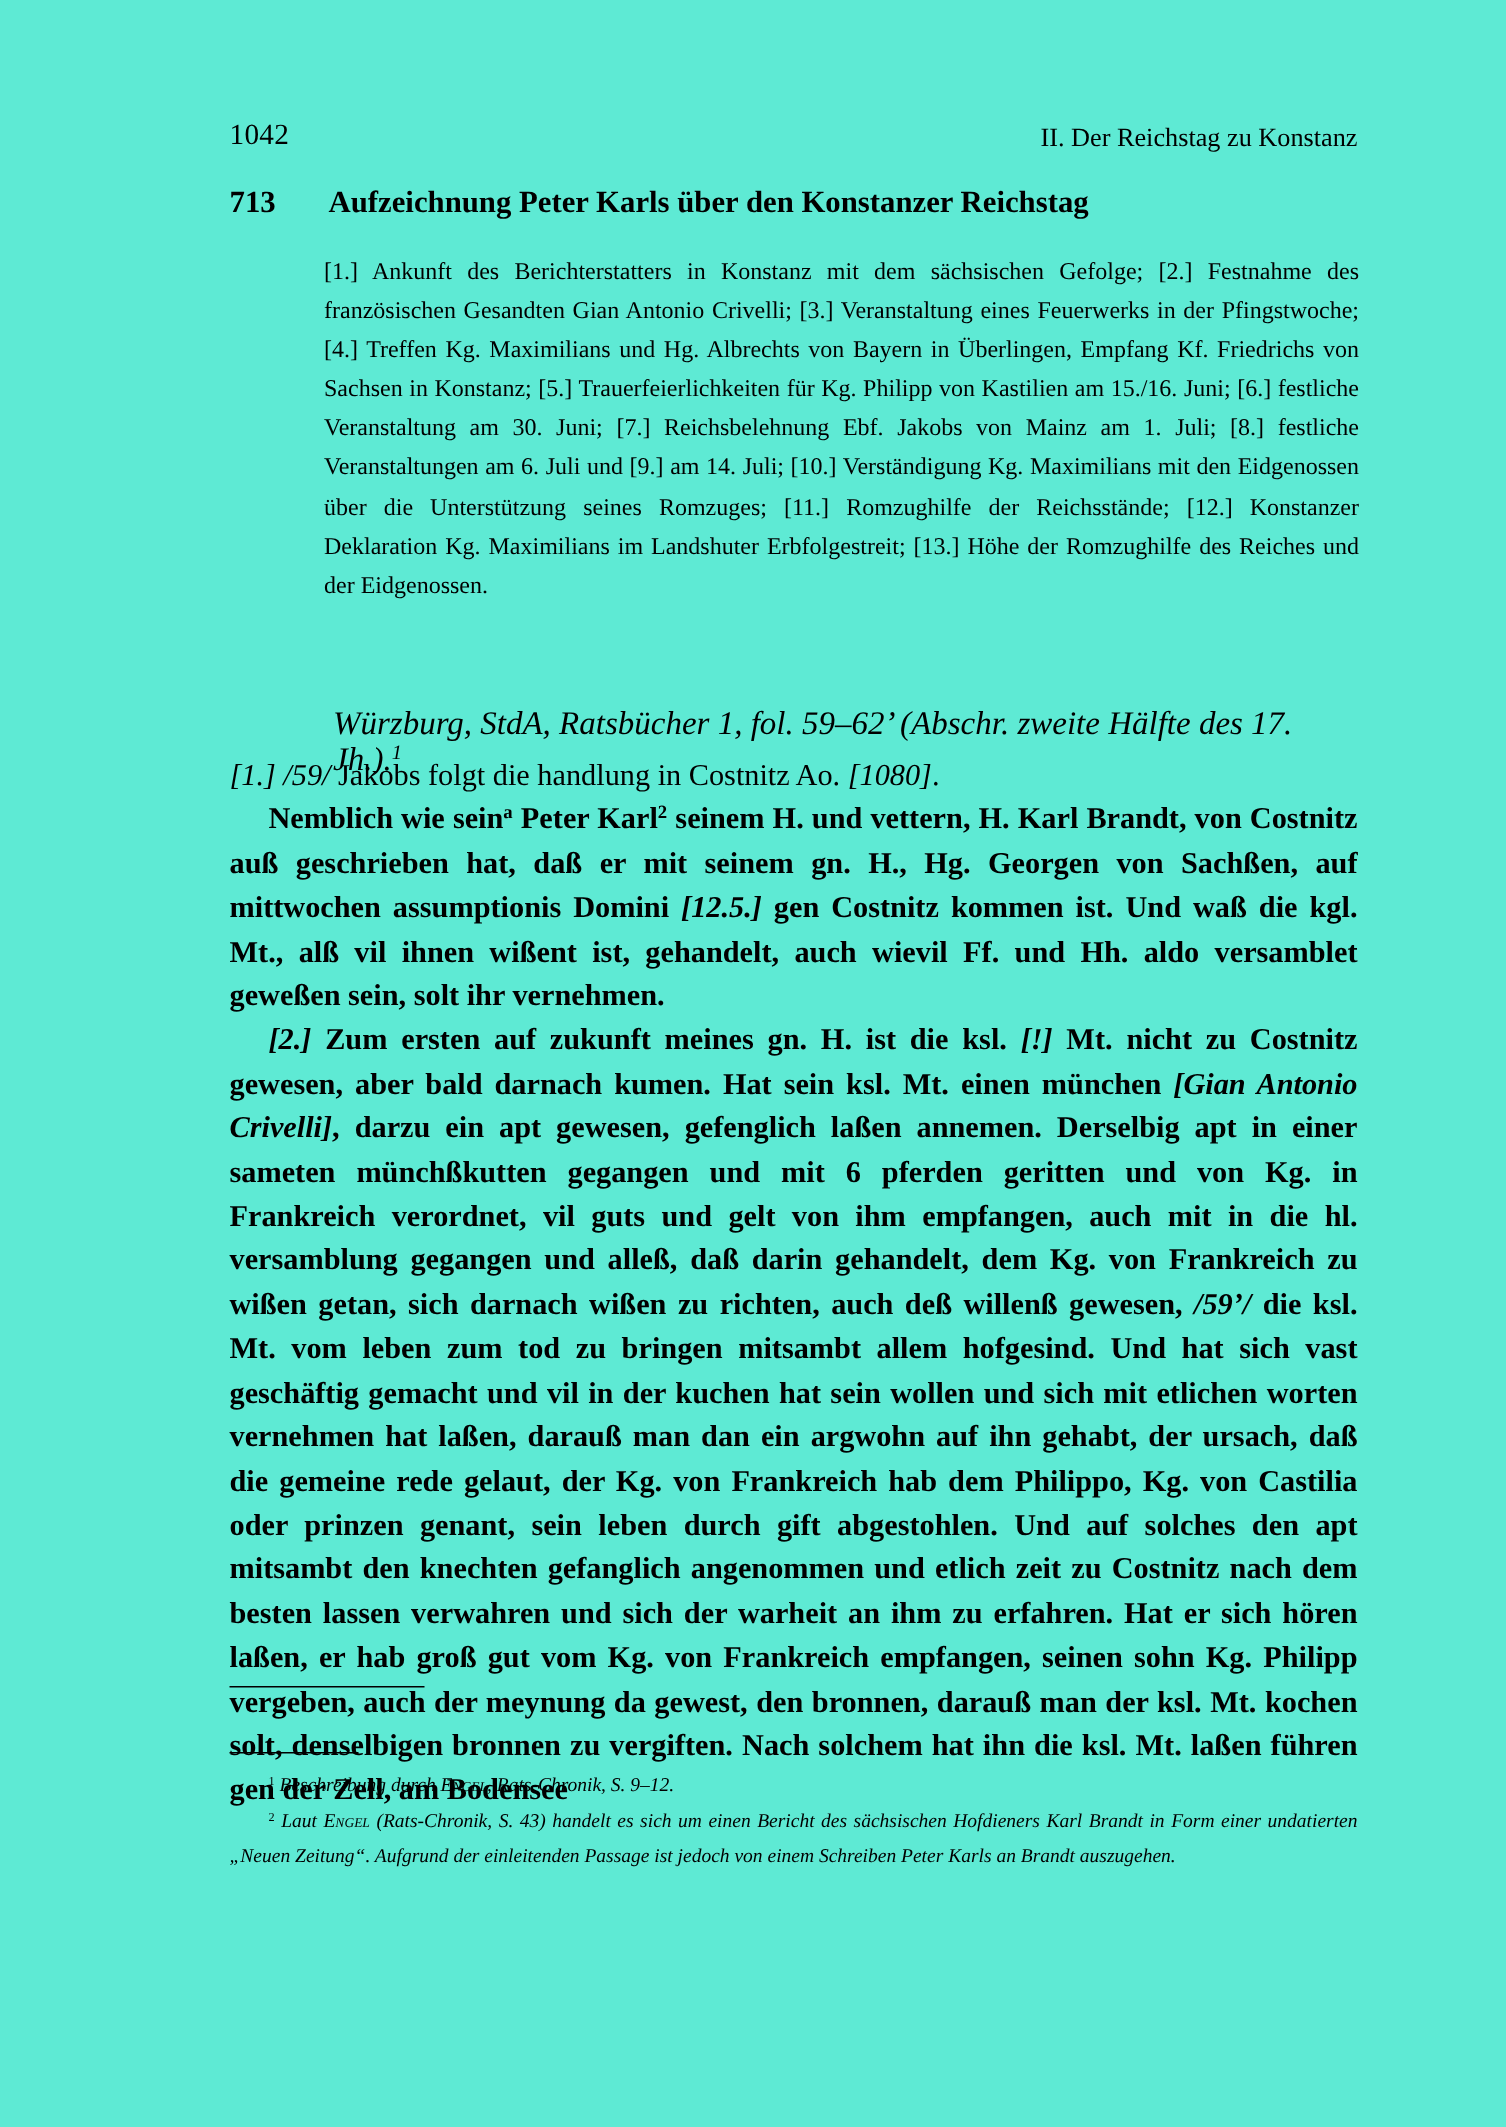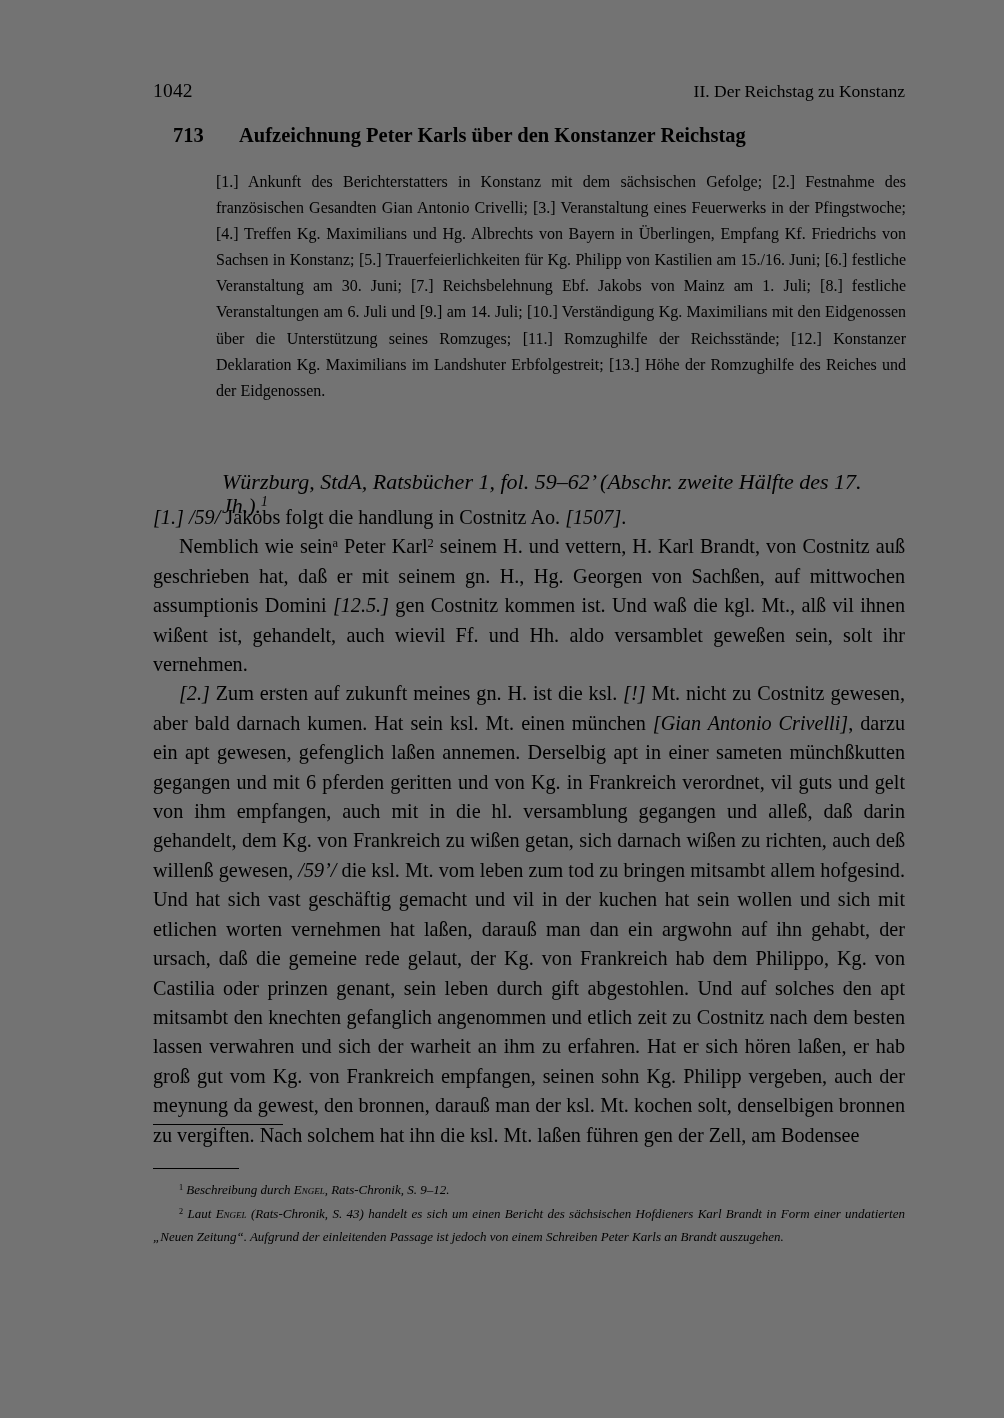--- a/index.html
+++ b/index.html
@@ -8,21 +8,21 @@
     background: #ffffff;
   }
   body {
     font-family: "Liberation Serif", "DejaVu Serif", serif;
     color: #000000;
   }
   .page {
     position: relative;
     width: 1004px;
     height: 1418px;
-    background: #737373;
+    background: #5eead4;
     overflow: hidden;
   }
 
   
   .runninghead {
     position: absolute;
     left: 153px;
     top: 78px;
     width: 752px;
     height: 26px;
@@ -46,21 +46,20 @@
 
   
   .doc-heading {
     position: absolute;
     left: 153px;
     top: 122px;
     width: 752px;
     font-weight: bold;
     font-size: 20.5px;
     line-height: 26px;
-    margin-left: 20px;
   }
   .doc-heading .docnum {
     display: inline-block;
     width: 66px;
   }
   .doc-heading .doctitle {
     display: inline;
   }
 
   
@@ -105,20 +104,21 @@
     text-align: justify;
     text-align-last: left;
     hyphens: none;
   }
   .body p {
     margin: 0;
     text-indent: 0;
   }
   .body p.ind {
     text-indent: 26px;
+    font-weight: bold;
   }
   i, em { font-style: italic; }
 
   
   .apparatus {
     position: absolute;
     left: 153px;
     top: 1124px;
     width: 752px;
   }
@@ -185,21 +185,21 @@
   </div>
 
   <div class="regest">[1.] Ankunft des Berichterstatters in Konstanz mit dem sächsischen Gefolge; [2.] Festnahme des französischen Gesandten Gian Antonio Crivelli; [3.] Veranstaltung eines Feuerwerks in der Pfingstwoche; [4.] Treffen Kg. Maximilians und Hg. Albrechts von Bayern in Überlingen, Empfang Kf. Friedrichs von Sachsen in Konstanz; [5.] Trauerfeierlichkeiten für Kg. Philipp von Kastilien am 15./16. Juni; [6.] festliche Veranstaltung am 30. Juni; [7.] Reichsbelehnung Ebf. Jakobs von Mainz am 1. Juli; [8.] festliche Veranstaltungen am 6. Juli und [9.] am 14. Juli; [10.] Verständigung Kg. Maximilians mit den Eidgenossen über die Unterstützung seines Romzuges; [11.] Romzughilfe der Reichsstände; [12.] Konstanzer Deklaration Kg. Maximilians im Landshuter Erbfolgestreit; [13.] Höhe der Romzughilfe des Reiches und der Eidgenossen.</div>
 
   <div class="source-line">
     <span>Würzburg, StdA, Ratsbücher 1, fol. 59–62’ (Abschr. zweite Hälfte des 17. Jh.).</span><sup>1</sup>
   </div>
 
   <div class="body">
 
-    <p><i>[1.]</i> <i>/59/</i><span> Jakobs folgt die handlung in Costnitz Ao. </span><i>[1507]</i><span>.</span></p>
+    <p><i>[1.]</i> <i>/59/</i><span> Jakobs folgt die handlung in Costnitz Ao. </span><i>[1080]</i><span>.</span></p>
 
     <p class="ind"><span>Nemblich wie sein</span><sup>a</sup><span> Peter Karl</span><sup>2</sup><span> seinem H. und vettern, H. Karl Brandt, von Costnitz auß geschrieben hat, daß er mit seinem gn. H., Hg. Georgen von Sachßen, auf mittwochen assumptionis Domini </span><i>[12.5.]</i><span> gen Costnitz kommen ist. Und waß die kgl. Mt., alß vil ihnen wißent ist, gehandelt, auch wievil Ff. und Hh. aldo versamblet geweßen sein, solt ihr vernehmen.</span></p>
 
     <p class="ind"><i>[2.]</i><span> Zum ersten auf zukunft meines gn. H. ist die ksl. </span><i>[!]</i><span> Mt. nicht zu Costnitz gewesen, aber bald darnach kumen. Hat sein ksl. Mt. einen münchen </span><i>[Gian Antonio Crivelli]</i><span>, darzu ein apt gewesen, gefenglich laßen annemen. Derselbig apt in einer sameten münchßkutten gegangen und mit 6 pferden geritten und von Kg. in Frankreich verordnet, vil guts und gelt von ihm empfangen, auch mit in die hl. versamblung gegangen und alleß, daß darin gehandelt, dem Kg. von Frankreich zu wißen getan, sich darnach wißen zu richten, auch deß willenß gewesen, </span><i>/59’/</i><span> die ksl. Mt. vom leben zum tod zu bringen mitsambt allem hofgesind. Und hat sich vast geschäftig gemacht und vil in der kuchen hat sein wollen und sich mit etlichen worten vernehmen hat laßen, darauß man dan ein argwohn auf ihn gehabt, der ursach, daß die gemeine rede gelaut, der Kg. von Frankreich hab dem Philippo, Kg. von Castilia oder prinzen genant, sein leben durch gift abgestohlen. Und auf solches den apt mitsambt den knechten gefanglich angenommen und etlich zeit zu Costnitz nach dem besten lassen verwahren und sich der warheit an ihm zu erfahren. Hat er sich hören laßen, er hab groß gut vom Kg. von Frankreich empfangen, seinen sohn Kg. Philipp vergeben, auch der meynung da gewest, den bronnen, darauß man der ksl. Mt. kochen solt, denselbigen bronnen zu vergiften. Nach solchem hat ihn die ksl. Mt. laßen führen gen der Zell, am Bodensee</span></p>
 
   </div>
 
   <div class="apparatus">
     <div class="rule-app"></div>
   </div>

